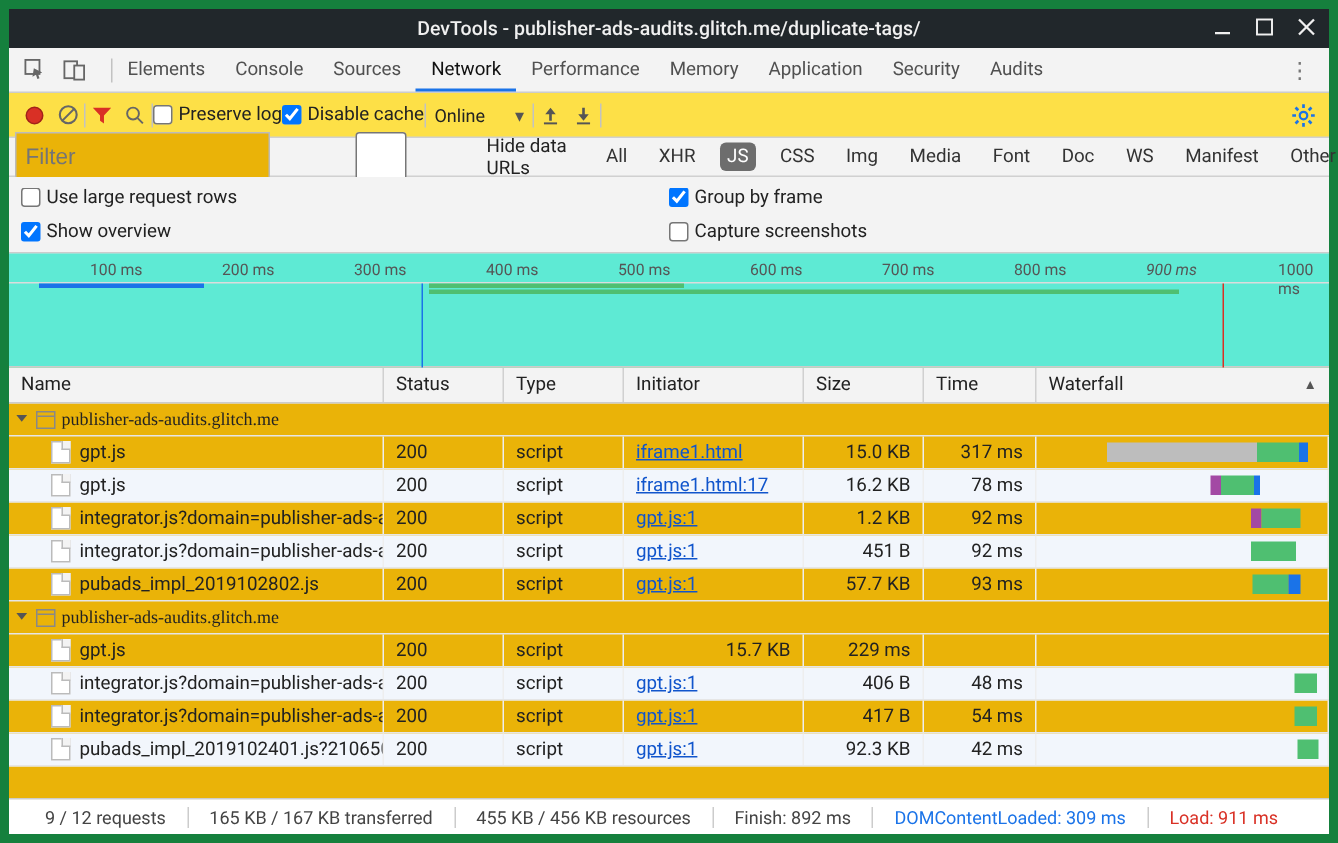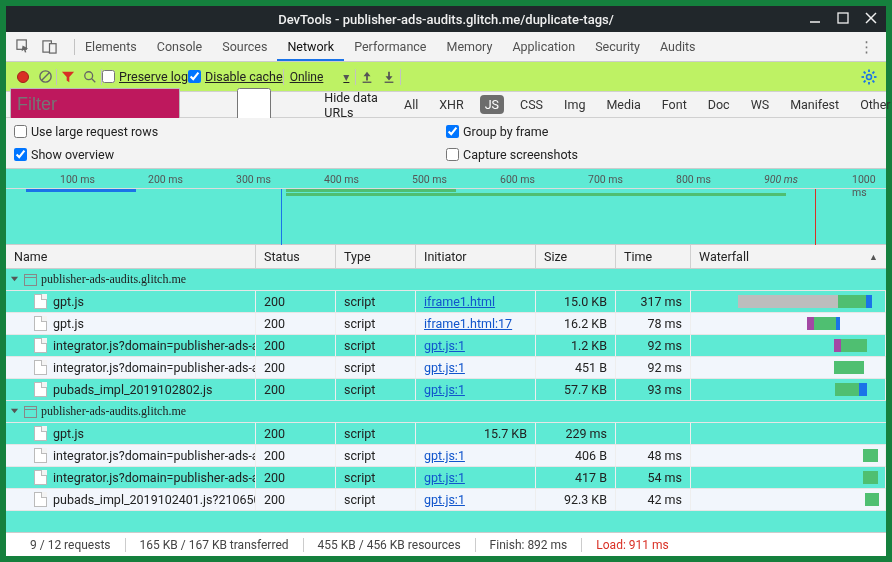--- a/index.html
+++ b/index.html
@@ -8,42 +8,42 @@
   .titlebar { background: #21272b; color: #f0f0f0; height: 26px; display: flex; align-items: center; padding: 0 8px; position: relative; }
   .title { position: absolute; left: 0; right: 0; text-align: center; font-size: 13px; font-weight: 500; pointer-events: none; }
   .titlebar-icons { margin-left: auto; display: flex; gap: 14px; }
   .titlebar-icons svg { width: 14px; height: 14px; }
   .tabs { background: #f3f3f3; height: 30px; border-bottom: 1px solid #ccc; display: flex; align-items: center; padding: 0 6px; position: relative;}
   .dev-icons { display: flex; gap: 4px; margin-right: 14px;}
   .dev-icons .ic { width: 22px; height: 22px; display:flex; align-items:center; justify-content:center; }
   .tab { padding: 7px 10px; font-size: 12.5px; color: #505050; cursor: default; }
   .tab.active { color: #111; border-bottom: 2px solid #1a73e8; padding-bottom: 5px; }
   .tabs .more { margin-left: auto; color: #777; padding-right: 6px; font-size: 15px;}
-  .toolbar { background: #bef264; height: 30px; border-bottom: 1px solid #d0d0d0; display: flex; align-items: center; padding: 0 6px; gap: 0; text-decoration: underline;}
+  .toolbar { background: #fde047; height: 30px; border-bottom: 1px solid #d0d0d0; display: flex; align-items: center; padding: 0 6px; gap: 0;}
   .toolbar .ic { width: 22px; height: 22px; display:flex; align-items:center; justify-content:center;}
   .red-dot { width: 12px; height: 12px; border-radius: 50%; background:#d93025; border:1px solid #a22219; }
   .funnel { color: #d93025; }
   .sep { width: 1px; height: 16px; background: #c2c2c2; }
   .chk { display:flex; align-items:center; gap:4px; font-size:12.5px; }
   .chk input { margin:0; }
   .select-like { display:flex; align-items:center; gap:20px; padding:0 6px;}
   .gear { margin-left:auto; color:#1a73e8;}
   .arrow-ic { color:#555;}
   .filterbar { background: #f3f3f3; height: 26px; border-bottom:1px solid #d0d0d0; display:flex; align-items:center; padding:0 4px; gap:8px;}
-  .filterbar input { height:34px; width:170px; border:1px solid #bbb; padding:0 6px; font-size:18px; background:#be185d;}
+  .filterbar input { height:34px; width:170px; border:1px solid #bbb; padding:0 6px; font-size:15px; background:#eab308;}
   .filter-chip { font-size:12.5px; padding:2px 5px; color:#333;}
   .filter-chip.active { background:#6d6d6d; color:#fff; border-radius:4px;}
   .options { background:#f3f3f3; border-bottom:1px solid #ccc; padding:6px 8px; display:grid; grid-template-columns:1fr 1fr; row-gap:8px;}
   .overview { height:76px; border-bottom:1px solid #ccc; background:#5eead4; position:relative;}
   .ruler { height:20px; border-bottom:1px solid #dcdcdc; display:flex; position:relative;}
   .ruler .tick { position:absolute; top:4px; font-size:10.5px; color:#555; }
   .ov-tracks { position:relative; height:56px;}
   .ov-line { position:absolute; top:0; bottom:0; width:1px;}
   .ov-bar { position:absolute; height:3px;}
-  .grid { flex:1; display:flex; flex-direction:column; background:#5eead4; overflow:hidden;}
+  .grid { flex:1; display:flex; flex-direction:column; background:#eab308; overflow:hidden;}
   .ghead { display:grid; grid-template-columns: 250px 80px 80px 120px 80px 75px 1fr; background:#f3f3f3; border-bottom:1px solid #ccc;}
   .ghead > div { padding:4px 8px; font-size:12.5px; border-right:1px solid #d0d0d0; display:flex; align-items:center;}
   .ghead > div:last-child { border-right:none; justify-content:space-between;}
   .gbody { flex:1; overflow:auto;}
   .group { display:flex; align-items:center; padding:3px 4px; border-bottom:1px solid #e6e6e6; gap:4px; height:22px;font-family:Liberation Serif, serif;}
   .group .disclose { width:10px; display:inline-block;}
   .row { display:grid; grid-template-columns: 250px 80px 80px 120px 80px 75px 1fr; border-bottom:1px solid #e6e6e6; height:22px;}
   .row.alt { background:#f2f6fc;}
   .row > div { padding:3px 8px; border-right:1px solid #eee; font-size:12.5px; white-space:nowrap; overflow:hidden; text-overflow:ellipsis;}
   .row > div.num { text-align:right;}
@@ -404,15 +404,16 @@
           </div>
         </div>
       </div>
   </div>
 
   <div class="status">
     <span class="seg">9 / 12 requests</span>
     <span class="seg">165 KB / 167 KB transferred</span>
     <span class="seg">455 KB / 456 KB resources</span>
     <span class="seg">Finish: 892 ms</span>
+    <span class="seg dom">DOMContentLoaded: 309 ms</span>
     <span class="seg load" style="border:none">Load: 911 ms</span>
   </div>
 </div>
 
 </body></html>

